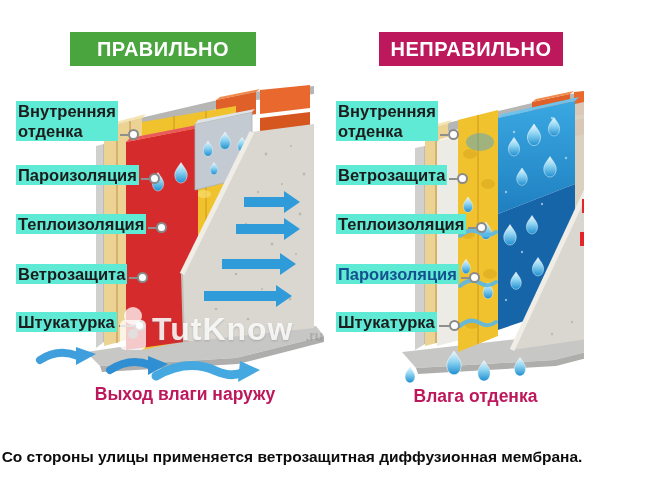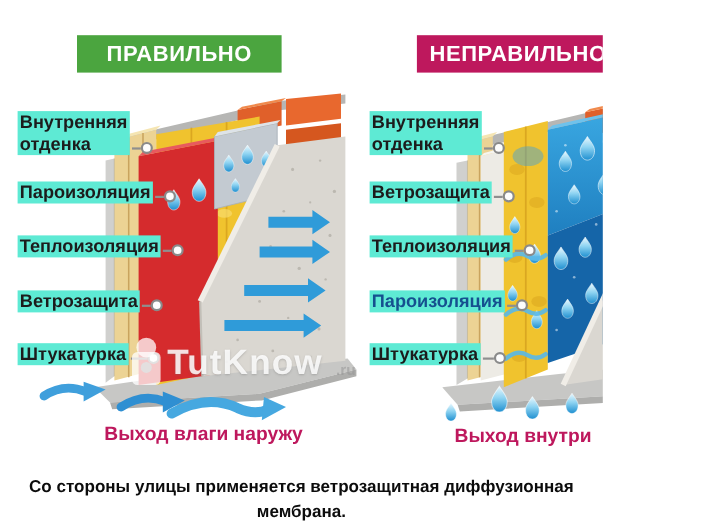--- a/index.html
+++ b/index.html
@@ -1,37 +1,37 @@
 <!DOCTYPE html>
 <html><head>
 <meta charset="utf-8">
 <style>
   html,body{margin:0;padding:0;background:#fff;}
   .canvas{position:relative;width:548px;height:483px;background:#ffffff;overflow:hidden;
-          font-family:"Liberation Sans",sans-serif;}
+          font-family:"Liberation Sans",sans-serif;padding-left:36px;}
   
   .badge{position:absolute;top:32px;height:34px;display:flex;align-items:center;justify-content:center;
          color:#fff;font-weight:bold;font-size:20px;letter-spacing:.5px;}
   .badge.green{left:70px;width:186px;background:#4ba53f;}
   .badge.red{left:379px;width:184px;background:#be185d;}
   
   .wall{position:absolute;z-index:1;}
   .fx{position:absolute;z-index:2;}
   
   .lbl{position:absolute;display:flex;align-items:flex-end;z-index:5;}
   .lbl-text{font-weight:bold;font-size:16.5px;line-height:20px;color:#1c1c1c;background:#5eead4;
             padding:0 2px;white-space:nowrap;}
   .lbl.two-line .lbl-text{white-space:normal;width:110px;}
   .lbl.blue .lbl-text{color:#15508f;}
   .leader{flex:1;height:2px;background:#8f8f8f;margin:0 0 5px 2px;min-width:8px;}
   .dot{width:7px;height:7px;border-radius:50%;background:#fdfdfd;border:2px solid #8a8a8a;
        margin-bottom:1px;flex:none;}
   
   .caption{position:absolute;font-weight:bold;font-size:17.5px;color:#be185d;text-align:center;z-index:6;}
-  .footer{position:absolute;top:431px;left:0;width:100%;text-align:center;font-weight:bold;
+  .footer{position:absolute;top:445px;left:0;width:100%;text-align:center;font-weight:bold;
           font-size:15.5px;color:#0c0c0c;line-height:23px;z-index:6;}
   
   .watermark{position:absolute;left:118px;top:306px;display:flex;align-items:center;z-index:7;}
   .wm-text{font-size:32px;font-weight:bold;letter-spacing:1px;color:rgba(255,255,255,.85);
            text-shadow:0 1px 2px rgba(110,110,110,.35);margin-left:4px;line-height:44px;}
   .wm-suffix{font-size:14px;font-weight:bold;color:rgba(150,150,150,.55);align-self:flex-end;margin:0 0 8px 12px;}
 </style>
 </head>
 <body>
 
@@ -366,19 +366,19 @@
     <svg width="30" height="46" viewBox="0 0 30 46">
       <circle cx="15" cy="10" r="9" fill="rgba(255,255,255,.75)"></circle>
       <rect x="2" y="14" width="26" height="30" rx="5" fill="rgba(255,255,255,.75)"></rect>
       <circle cx="15" cy="28" r="5" fill="rgba(225,225,225,.9)"></circle>
     </svg>
     <span class="wm-text">TutKnow</span>
     <span class="wm-suffix">.ru</span>
   </div>
 
   <div class="caption" style="left:55px;top:384px;width:260px">Выход влаги наружу</div>
-  <div class="caption" style="left:398px;top:386px;width:155px">Выход внутри</div>
+  <div class="caption" style="left:398px;top:386px;width:155px">Влага отденка</div>
 
   <div class="footer">
     <div>Со стороны улицы применяется ветрозащитная диффузионная мембрана.</div>
   </div>
 
 </div>
 
 </body></html>

